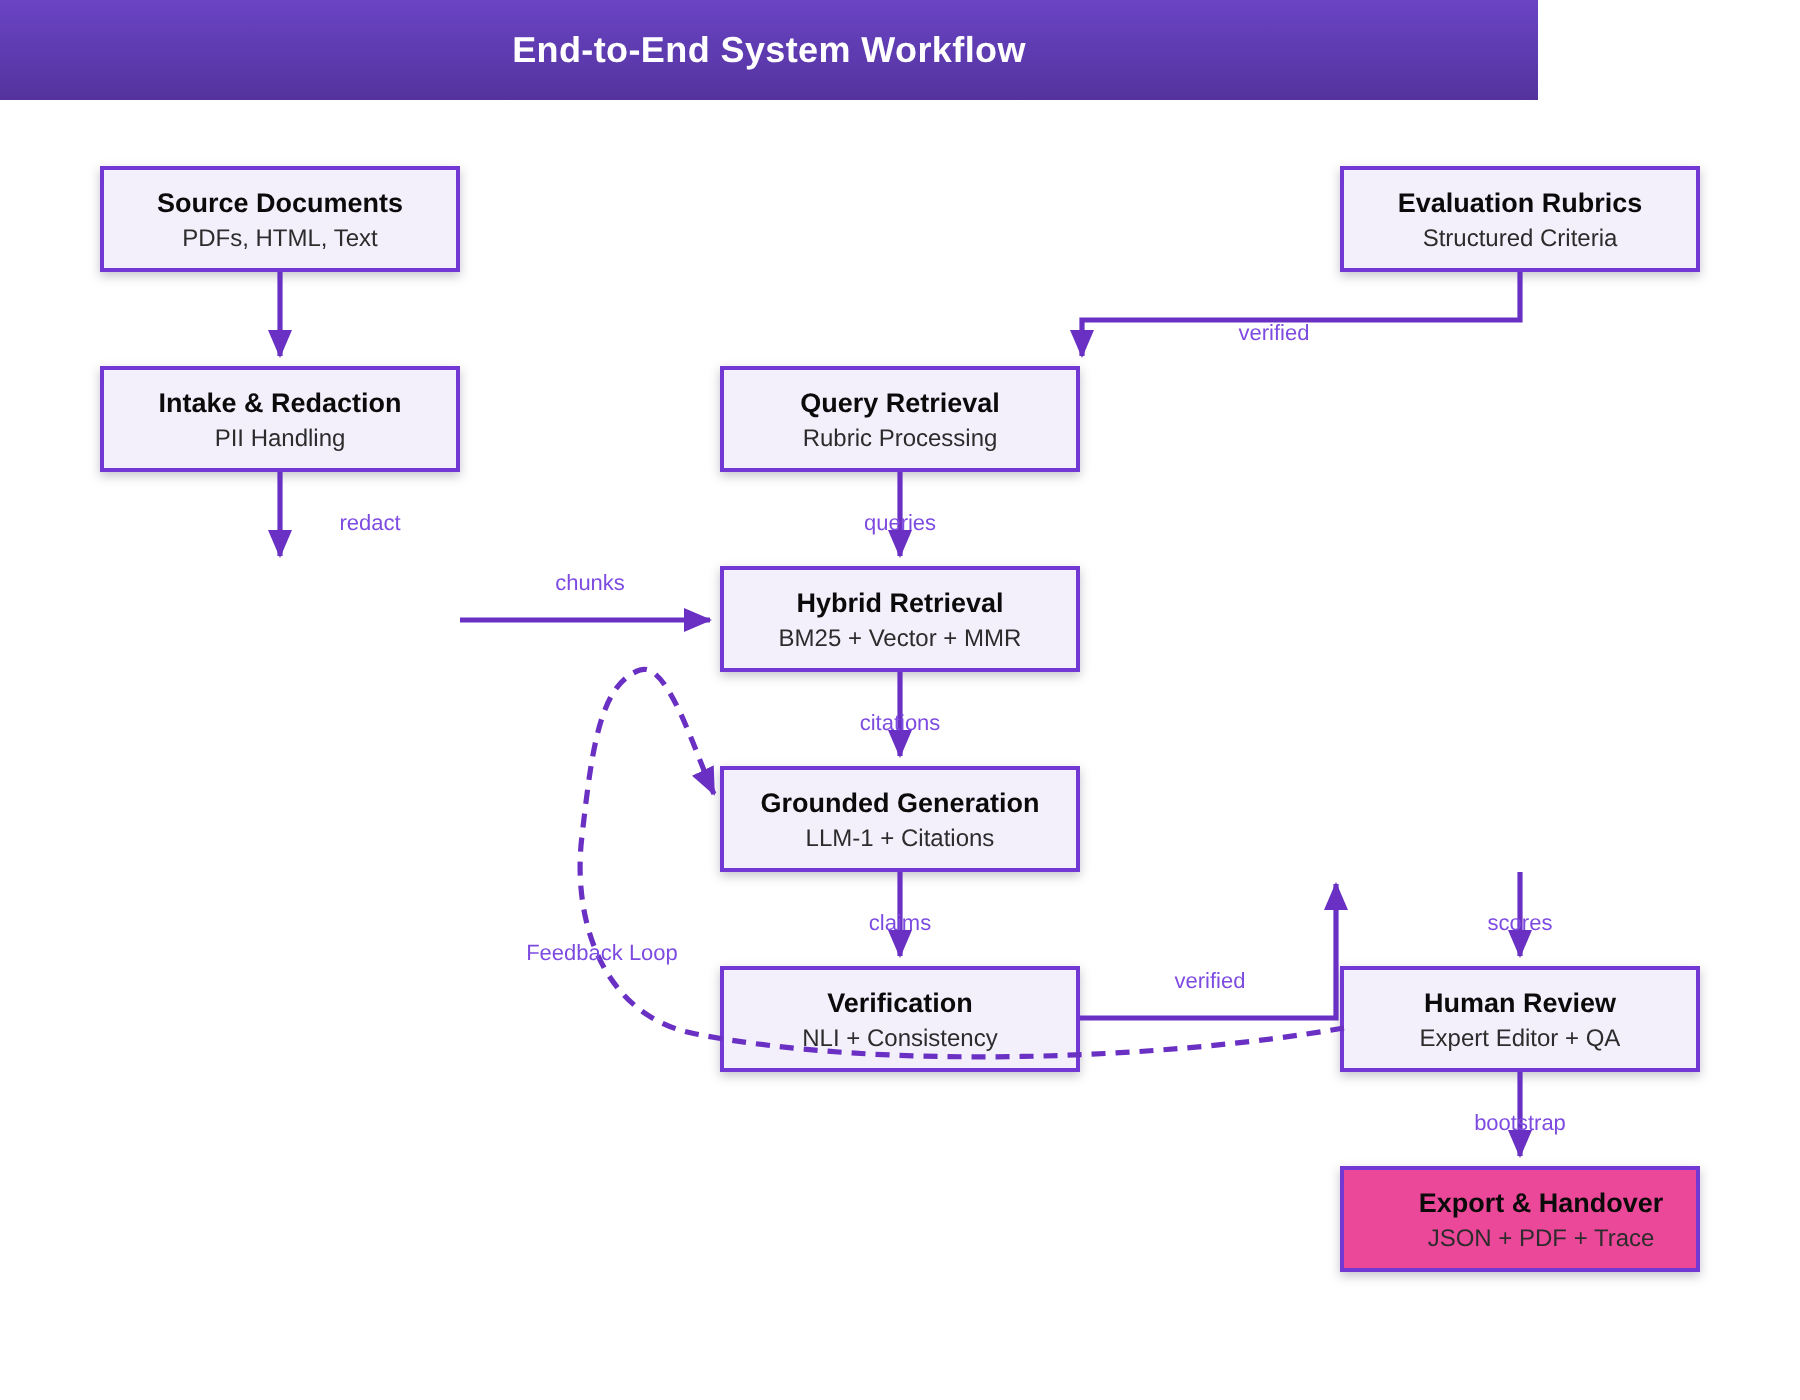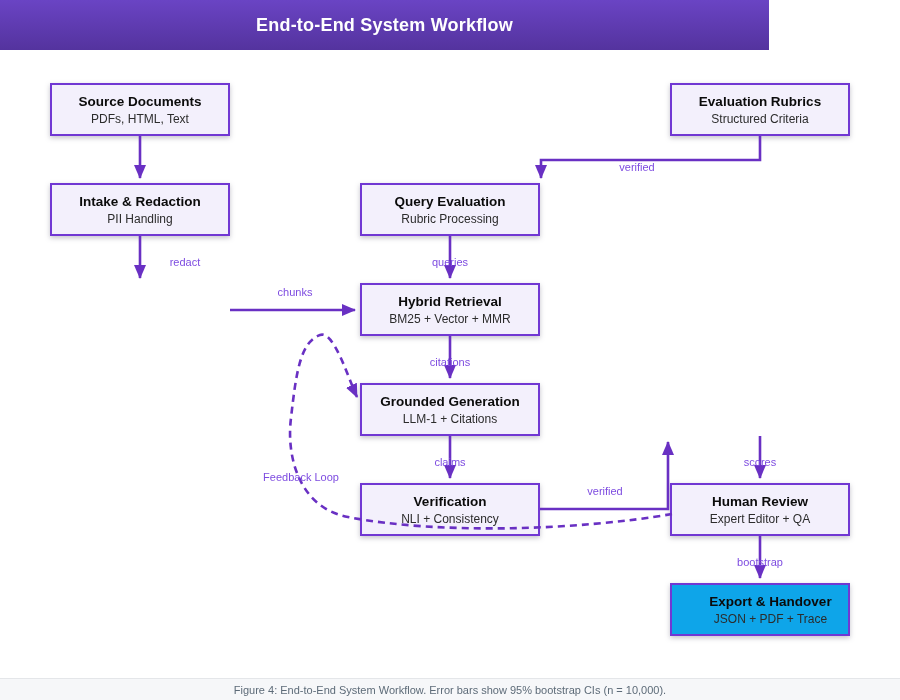--- a/index.html
+++ b/index.html
@@ -17,21 +17,21 @@
 
   .canvas { position:absolute; left:0; top:0; width:900px; height:700px; }
 
   .node {
     position:absolute; width:180px; height:53px;
     background:#f3f0fc; border:2px solid #7138d3; border-radius:0;
     box-shadow:0 2px 5px rgba(90,85,110,.35);
     display:flex; flex-direction:column; align-items:center; justify-content:center;
     gap:3px; z-index:1;
   }
-  .node.green { background:#0ea5e9;padding-left:21px; }
+  .node.green { background:#ec4899;padding-left:21px; }
   .node-title { font-size:13.5px; font-weight:bold; color:#0b0b0b; white-space:nowrap; }
   .node-sub   { font-size:12px; color:#2c2c2c; white-space:nowrap; }
 
   svg.edges { position:absolute; left:0; top:0; z-index:5; pointer-events:none; }
 
   .edge-label {
     position:absolute; z-index:6; font-size:11px; color:#7d4be0;
     transform:translate(-50%,-50%); white-space:nowrap; pointer-events:none;
   }
 
@@ -57,21 +57,21 @@
   </div>
   <div class="node" style="left:670px;top:83px">
     <div class="node-title">Evaluation Rubrics</div>
     <div class="node-sub">Structured Criteria</div>
   </div>
   <div class="node" style="left:50px;top:183px">
     <div class="node-title">Intake &amp; Redaction</div>
     <div class="node-sub">PII Handling</div>
   </div>
   <div class="node" style="left:360px;top:183px">
-    <div class="node-title">Query Evaluation</div>
+    <div class="node-title">Query Retrieval</div>
     <div class="node-sub">Rubric Processing</div>
   </div>
   <div class="node" style="left:360px;top:283px">
     <div class="node-title">Hybrid Retrieval</div>
     <div class="node-sub">BM25 + Vector + MMR</div>
   </div>
   <div class="node" style="left:360px;top:383px">
     <div class="node-title">Grounded Generation</div>
     <div class="node-sub">LLM-1 + Citations</div>
   </div>
@@ -113,17 +113,14 @@
   <span class="edge-label" style="left:185px;top:262px">redact</span>
   <span class="edge-label" style="left:450px;top:262px">queries</span>
   <span class="edge-label" style="left:295px;top:292px">chunks</span>
   <span class="edge-label" style="left:450px;top:362px">citations</span>
   <span class="edge-label" style="left:450px;top:462px">claims</span>
   <span class="edge-label" style="left:605px;top:491px">verified</span>
   <span class="edge-label" style="left:760px;top:462px">scores</span>
   <span class="edge-label" style="left:760px;top:562px">bootstrap</span>
   <span class="edge-label" style="left:301px;top:477px">Feedback Loop</span>
 
-  <div class="footer">
-    <div class="footer-caption">Figure 4: End-to-End System Workflow. Error bars show 95% bootstrap CIs (n = 10,000).</div>
-  </div>
 
 </div>
 
 </body></html>

